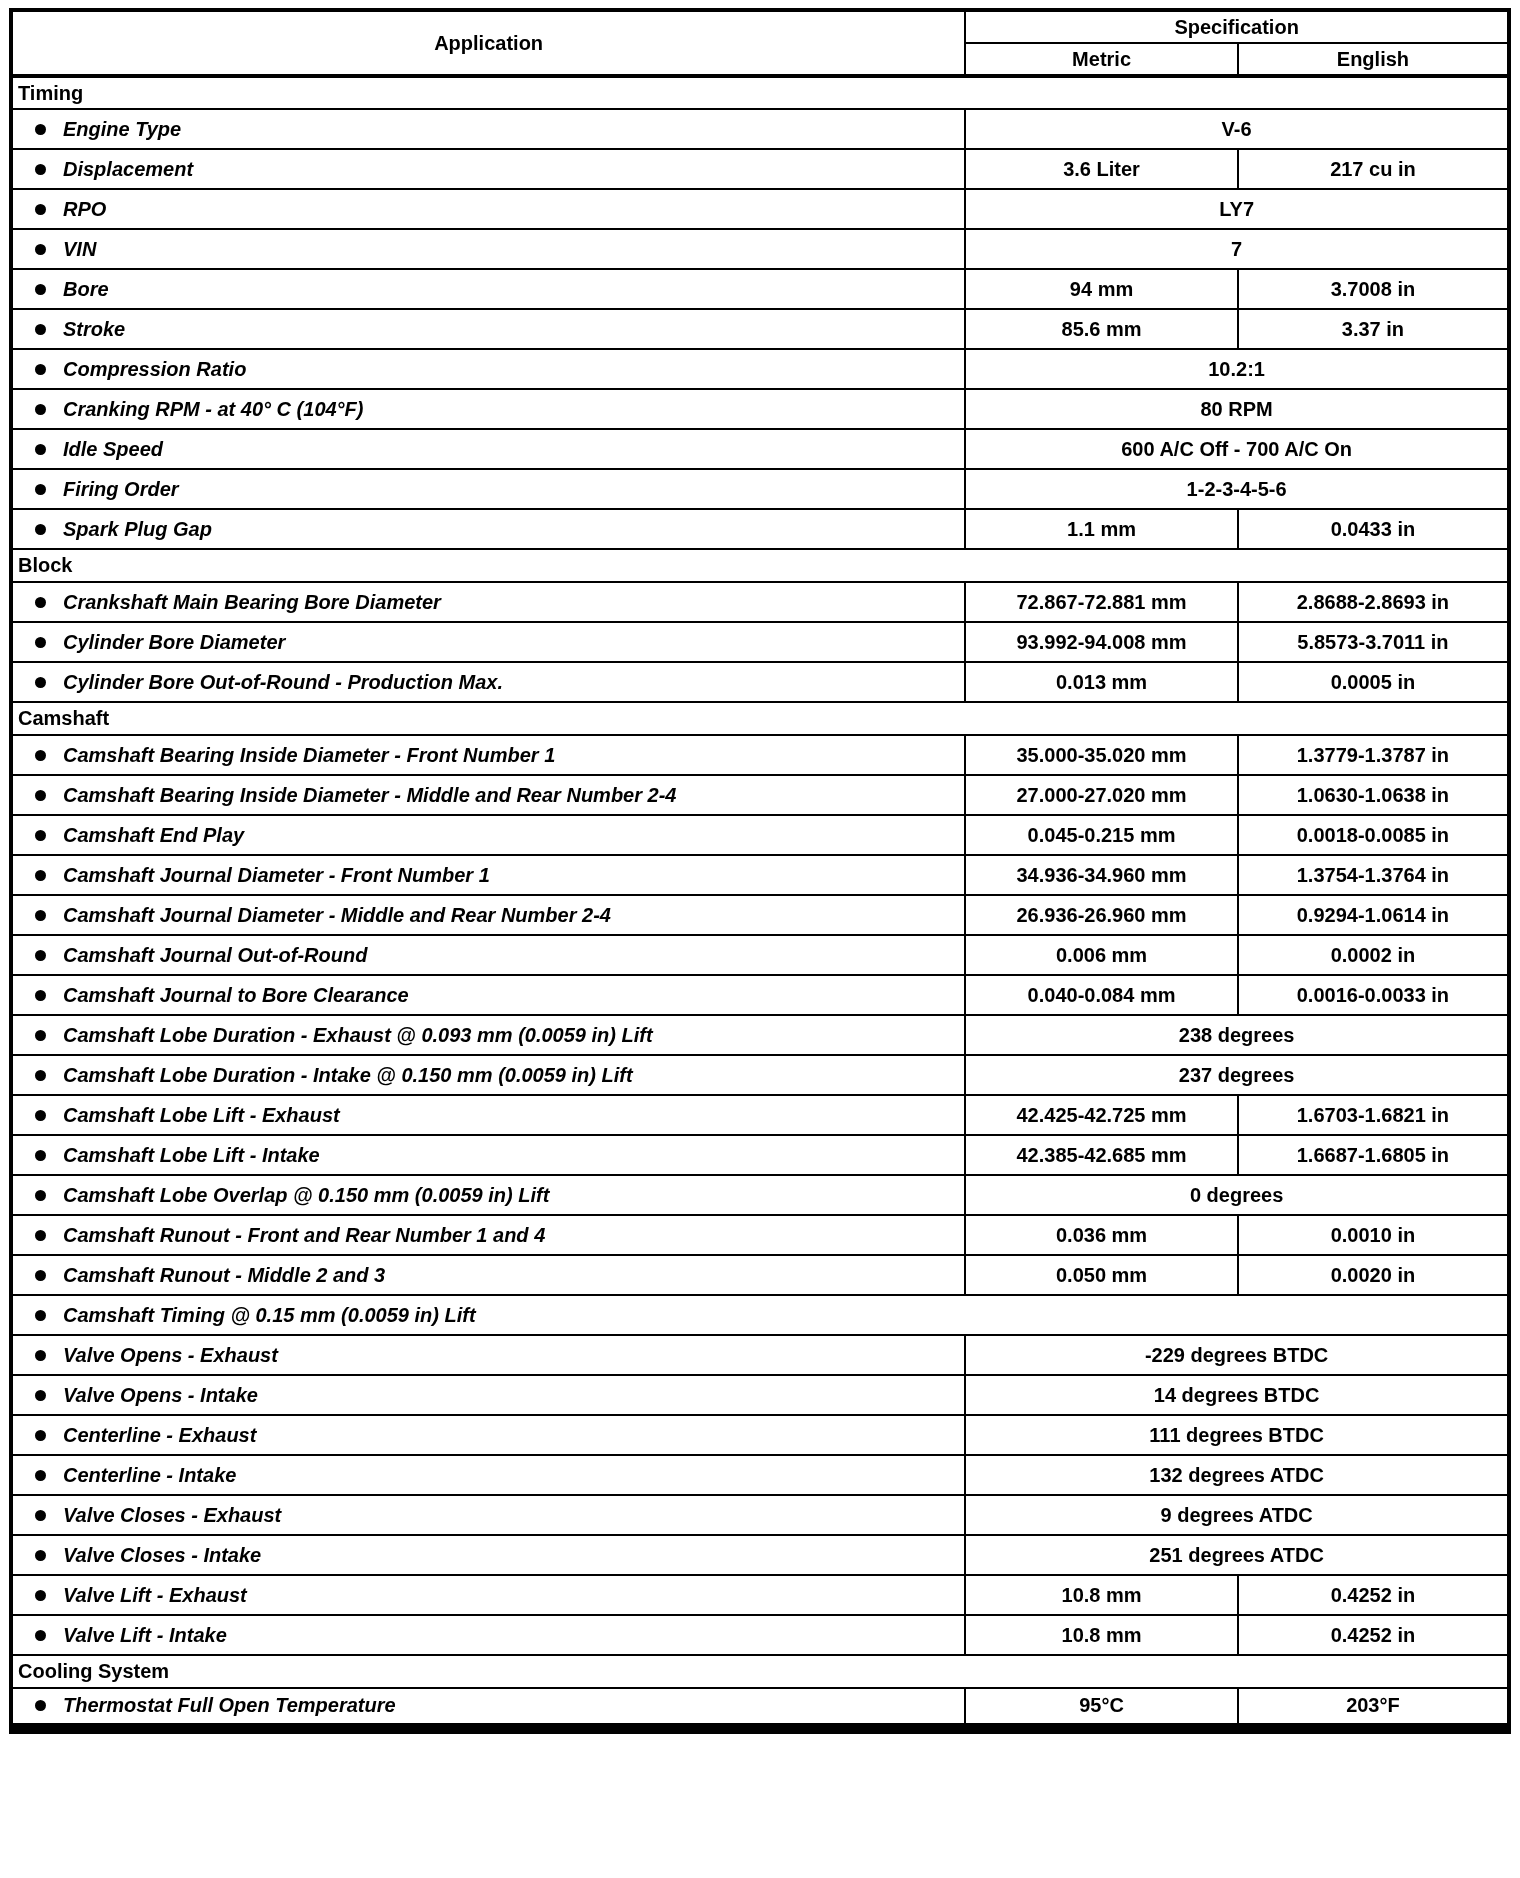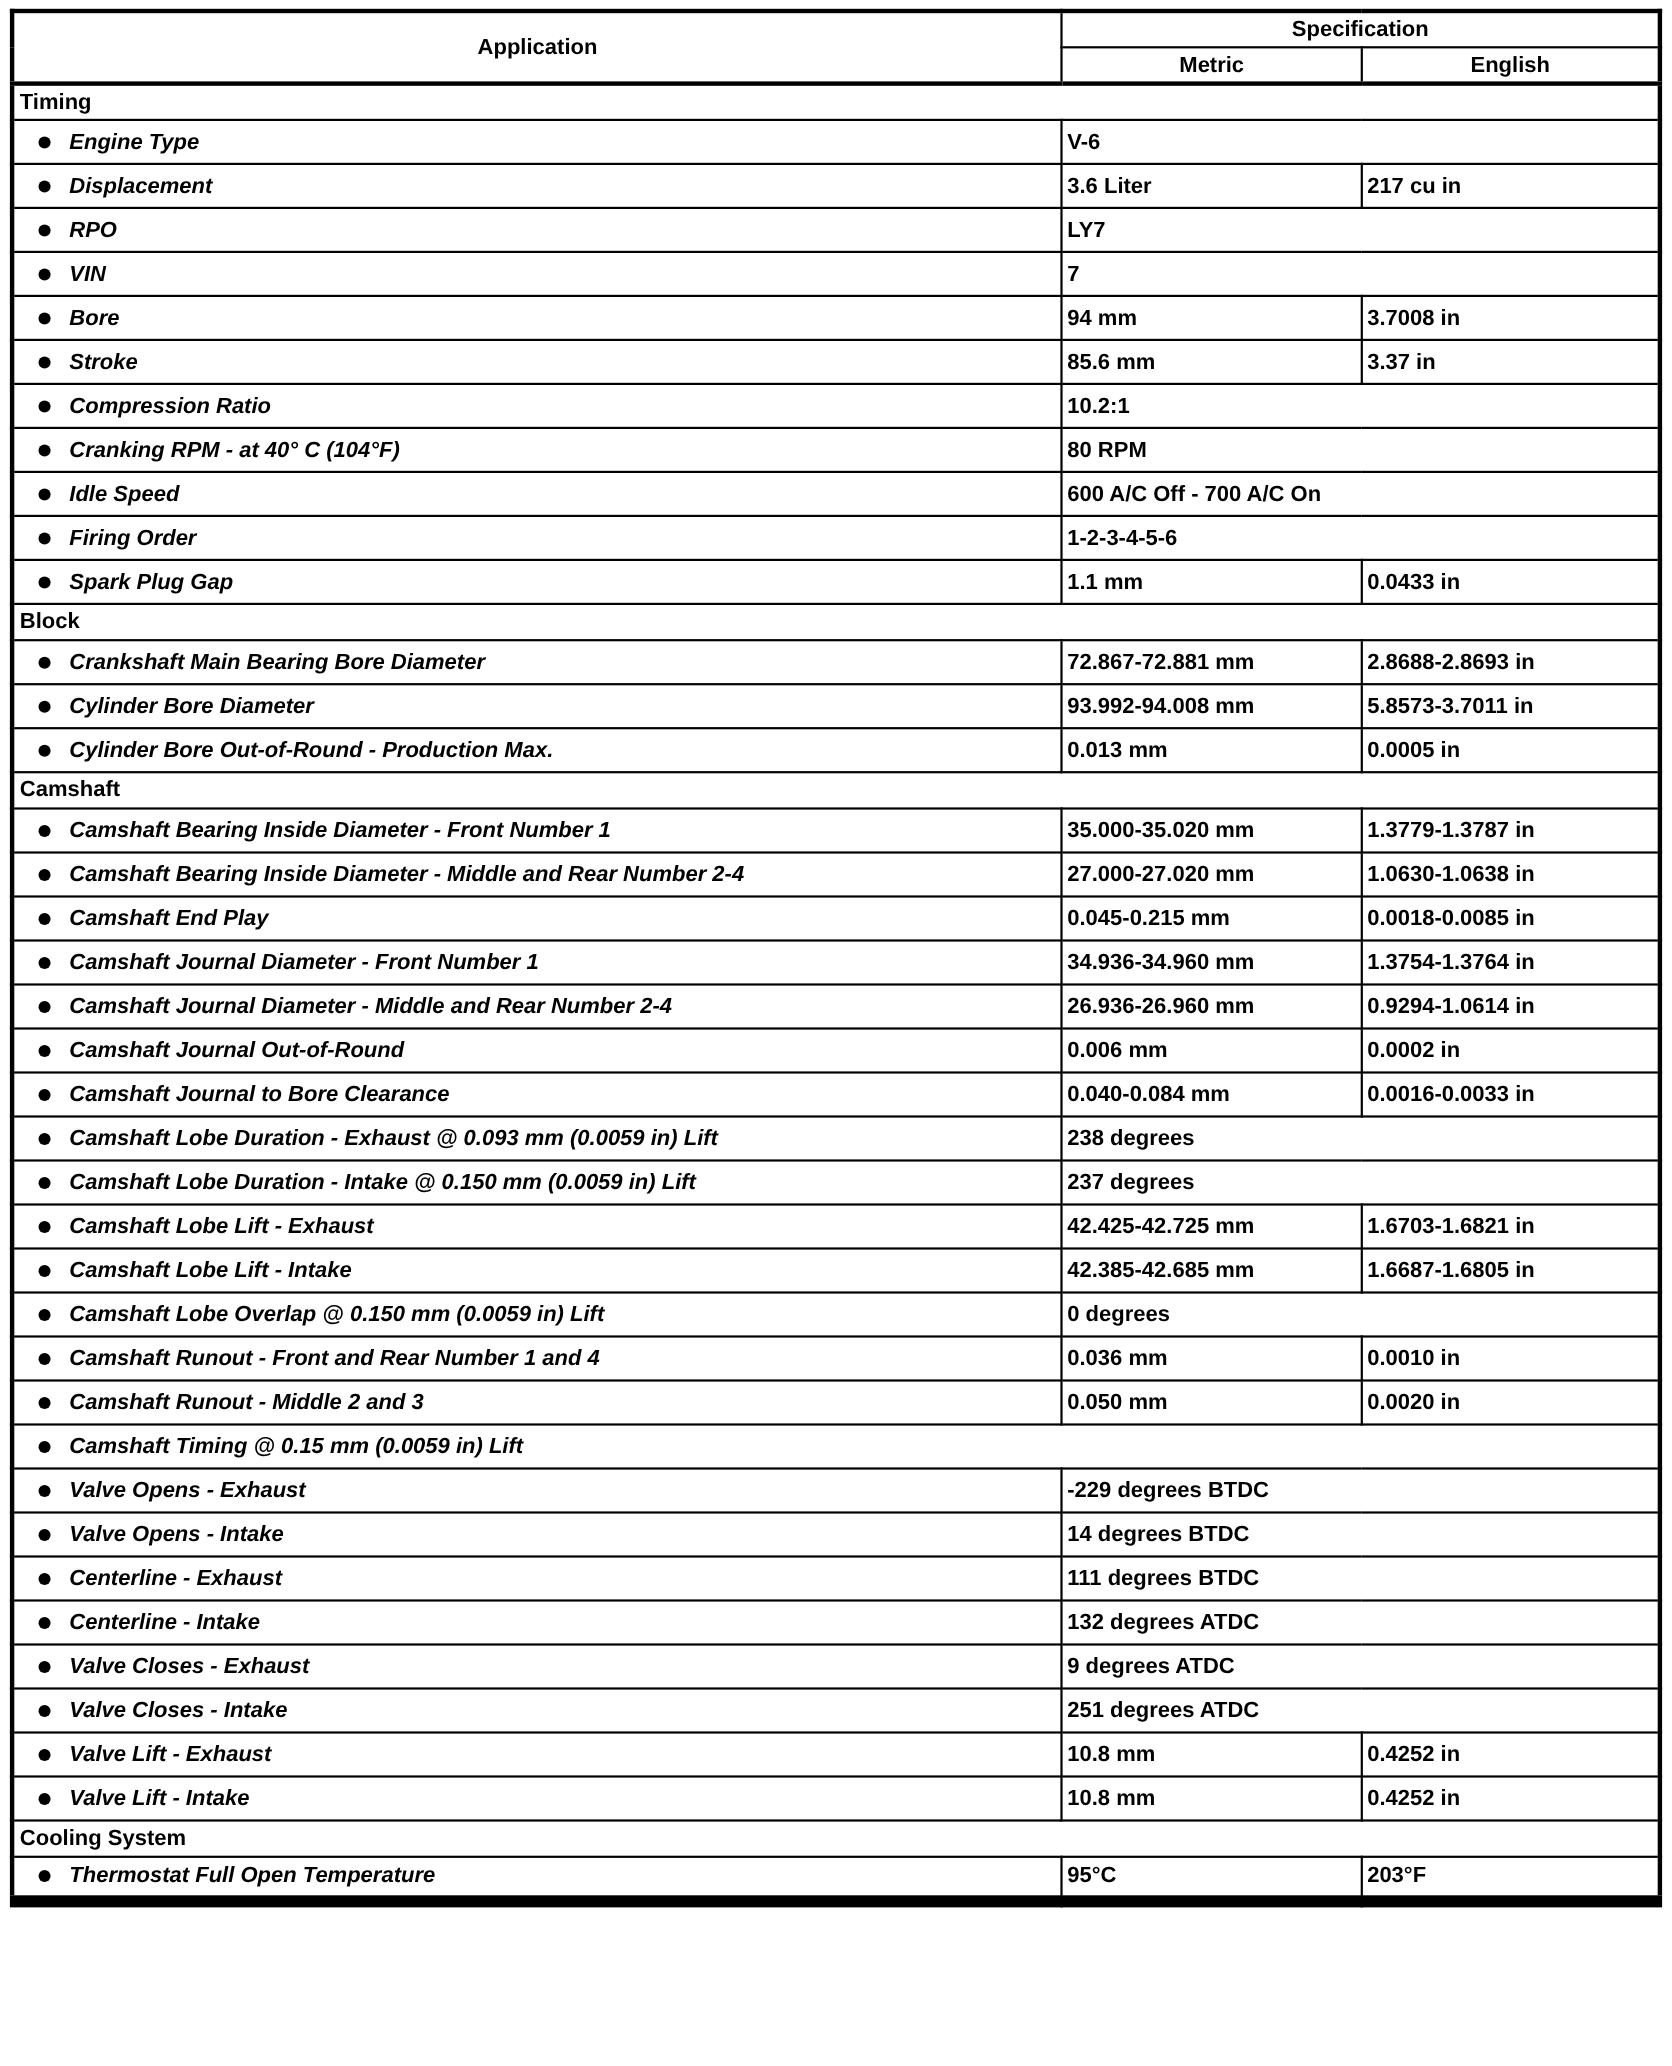--- a/index.html
+++ b/index.html
@@ -64,21 +64,21 @@
   .bullet {
     width: 11px;
     height: 11px;
     background: #000;
     border-radius: 50%;
     display: inline-block;
     margin-right: 17px;
     flex-shrink: 0;
   }
   td.spec-cell {
-    text-align: left;
+    text-align: center;
     padding: 0 4px;
   }
 </style>
 </head>
 <body>
 
 <div class="page">
   <table class="spec-table">
     <colgroup>
       <col style="width: 63.7%">

